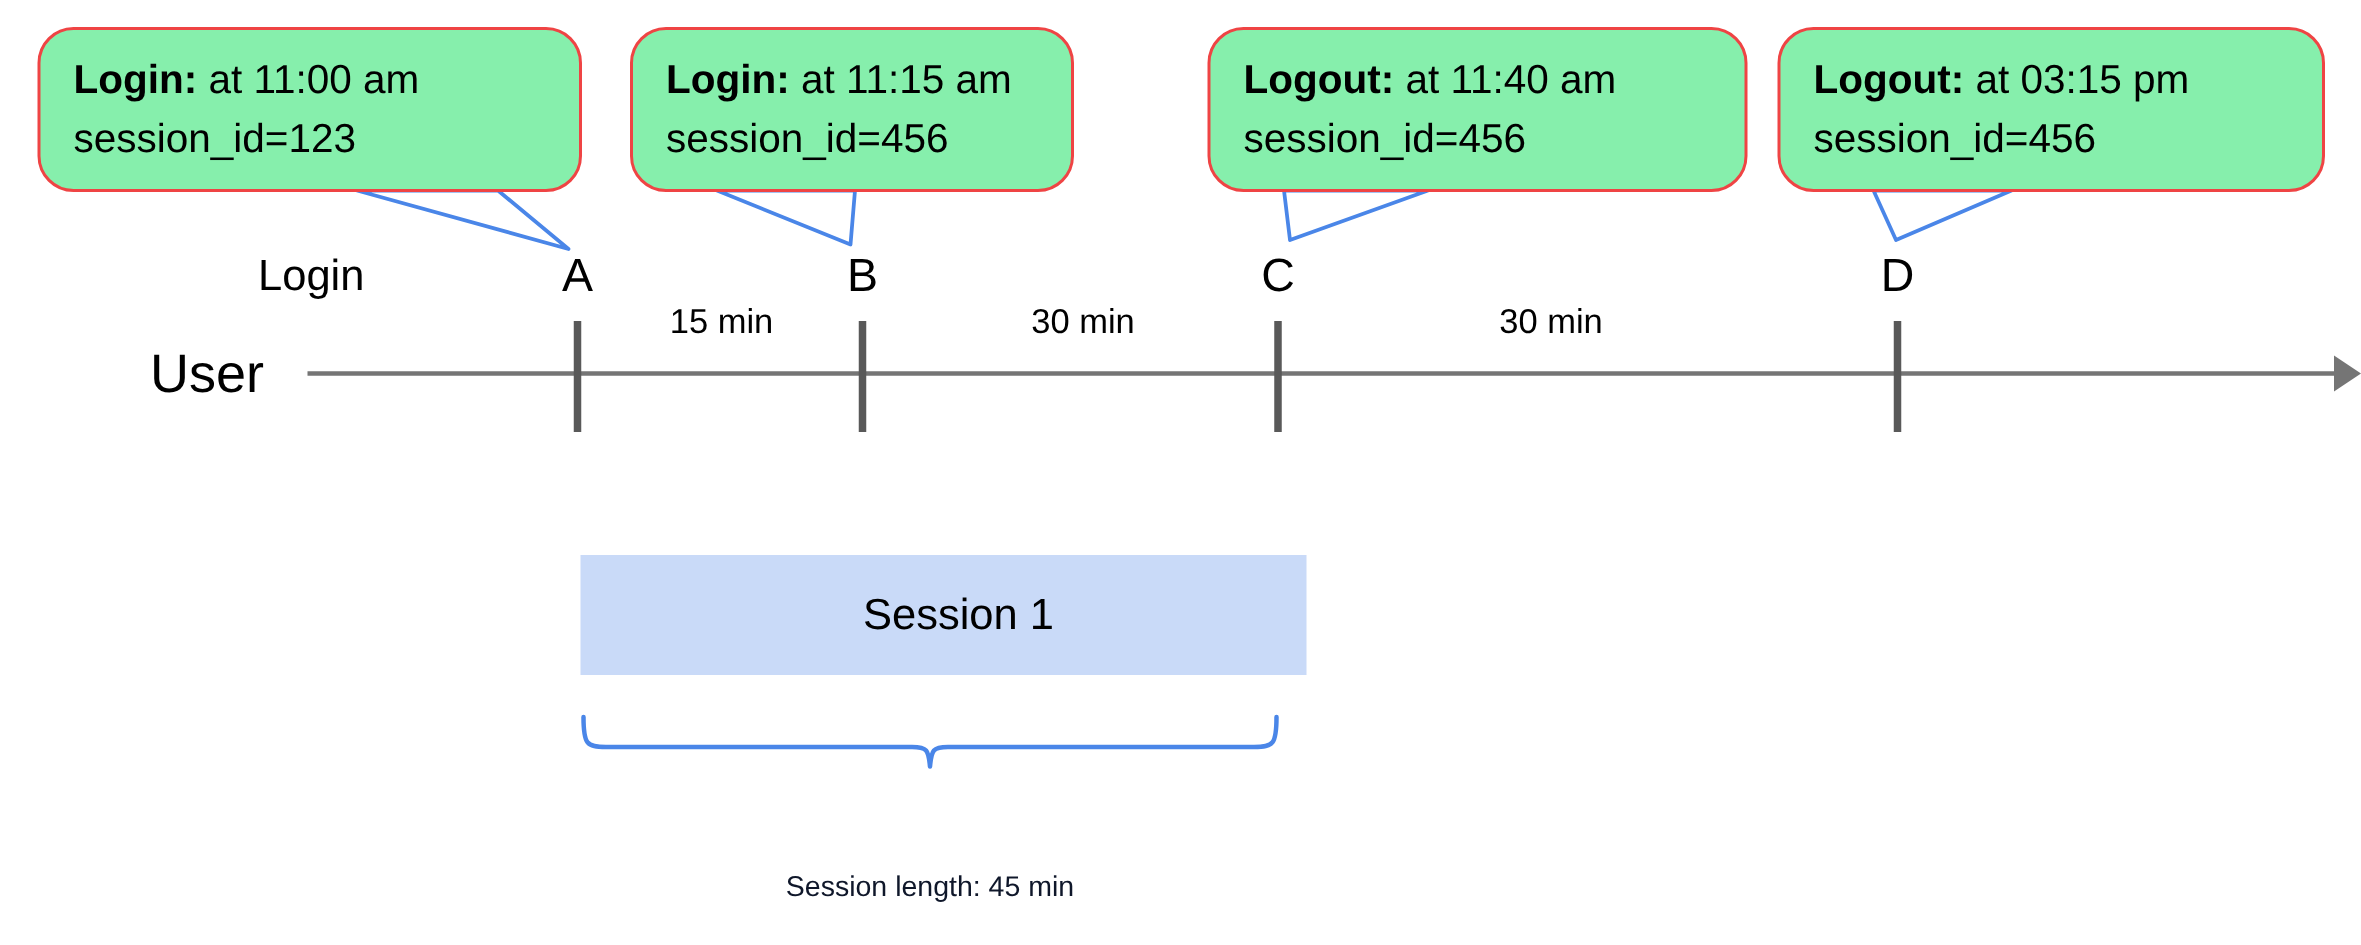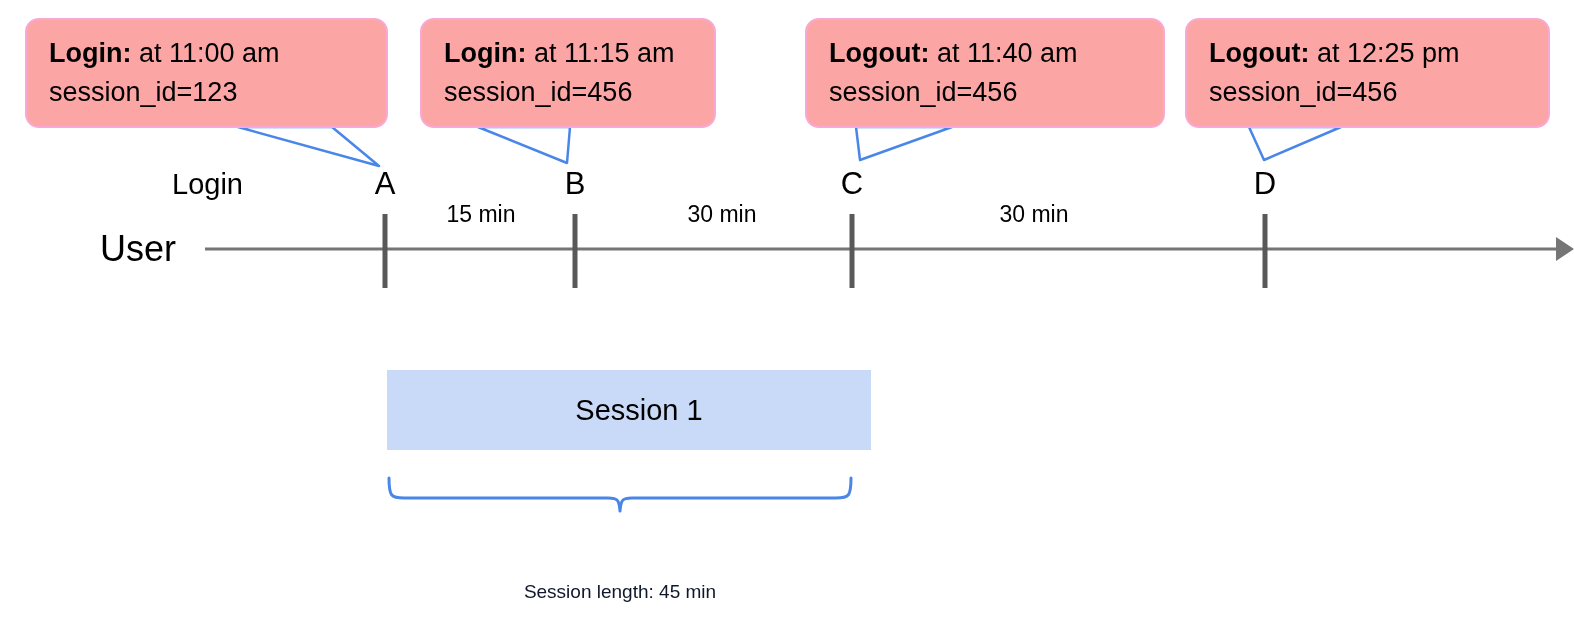--- a/index.html
+++ b/index.html
@@ -16,23 +16,23 @@
     width: 1574px;
     height: 630px;
     overflow: hidden;
     background: #ffffff;
   }
 
   
   .callout {
     position: absolute;
     box-sizing: border-box;
-    border: 2px solid #f9a8d4;
-    border-radius: 14px;
-    background: #fca5a5;
+    border: 2px solid #ef4444;
+    border-radius: 24px;
+    background: #86efac;
     padding: 14px 20px 10px 22px;
     z-index: 3;
   }
   .callout-line {
     font-size: 27px;
     line-height: 39px;
     white-space: nowrap;
     color: #000000;
   }
   .callout-line .ev {
@@ -162,21 +162,21 @@
 
   <div class="callout" style="left:805px; top:18px; width:360px; height:110px;">
     <div class="callout-line">
       <span class="ev">Logout:</span><span> at 11:40 am</span>
     </div>
     <div class="callout-line">session_id=456</div>
   </div>
 
   <div class="callout" style="left:1185px; top:18px; width:365px; height:110px;">
     <div class="callout-line">
-      <span class="ev">Logout:</span><span> at 12:25 pm</span>
+      <span class="ev">Logout:</span><span> at 03:15 pm</span>
     </div>
     <div class="callout-line">session_id=456</div>
   </div>
 
   <div class="events-label" style="left:172px; top:170px;">Login</div>
 
   <div class="row-label" style="left:100px; top:231px;">User</div>
 
   <div class="marker-label" style="left:385px; top:168px;">A</div>
   <div class="marker-label" style="left:575px; top:168px;">B</div>

